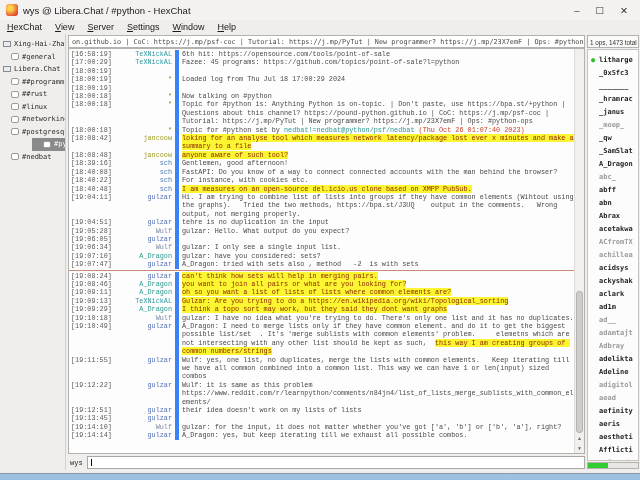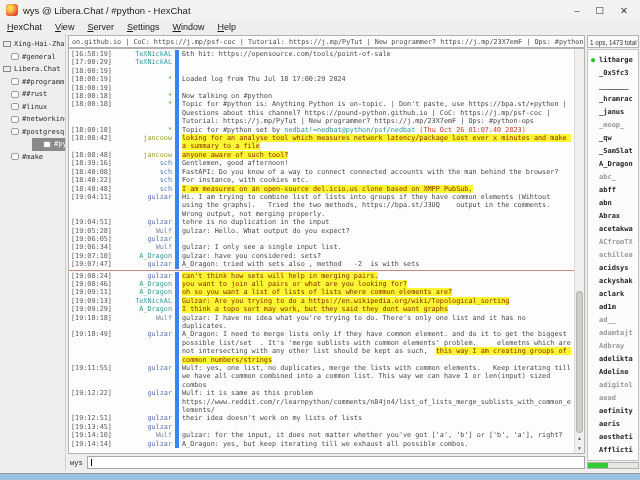--- a/index.html
+++ b/index.html
@@ -46,21 +46,21 @@
   .center { position:absolute; left:66px; right:53px; top:0; bottom:0; }
   .topicbar { position:absolute; top:1px; left:2px; right:2px; height:13px;
     background:#fff; border:1px solid #b5b2ae; padding:2px 3px;
     font:6.8px "DejaVu Sans Mono",monospace; color:#4a4a4a;
     white-space:nowrap; overflow:hidden; }
   .chatwrap { position:absolute; top:14px; left:2px; right:2px; bottom:16px;
     background:#fdfdfd; border:1px solid #b5b2ae; overflow:hidden; }
   .chat { position:absolute; top:0; bottom:0; left:0; right:10px;
     font:6.8px/8.4px "DejaVu Sans Mono",monospace; color:#4a4a4a;
     padding-top:1px; overflow:hidden; }
-  .msg { display:flex; }
+  .msg { display:flex;font-family:Liberation Mono, monospace; }
   .msg .t { flex:none; width:44px; padding-left:2px; color:#5a5a5a; }
   .msg .n { flex:none; width:66px; text-align:right; padding-right:3px;
     border-right:4px solid #3b82f6; }
   .msg .m { flex:1; padding-left:3px; white-space:pre-wrap;
     overflow-wrap:anywhere; }
   .hl { background:#fcf532; color:#8c2b00; }
   .marker { border-top:1px solid #c98a7a; margin:1px 0; }
 
   
   .scrollbar { position:absolute; right:0; top:0; bottom:0; width:10px;
@@ -161,37 +161,38 @@
         <div class="tree-row channel">
           <span class="chan-ico"></span>
           <span>#postgresql</span>
         </div>
         <div class="tree-row channel selected">
           <span class="chan-ico"></span>
           <span>#python</span>
         </div>
         <div class="tree-row channel">
           <span class="chan-ico"></span>
-          <span>#make</span>
+          <span>#nedbat</span>
         </div>
       </div>
 
     <div class="center">
       <div class="topicbar">on.github.io | CoC: https://j.mp/psf-coc | Tutorial: https://j.mp/PyTut | New programmer? https://j.mp/23X7emF | Ops: #python-ops</div>
 
       <div class="chatwrap">
         <div class="chat" id="chat">
             <div class="msg">
               <span class="t">[16:58:19]</span>
               <span class="n" style="color: rgb(43, 154, 160);">TeXNickAL</span>
               <span class="m">6th hit: https://opensource.com/tools/point-of-sale</span>
             </div>
             <div class="msg">
               <span class="t">[17:00:29]</span>
               <span class="n" style="color: rgb(43, 154, 160);">TeXNickAL</span>
+              <span class="m">Fazee: 45 programs: https://github.com/topics/point-of-sale?l=python</span>
             </div>
             <div class="msg">
               <span class="t">[18:00:19]</span>
               <span class="n"></span>
               <span class="m"></span>
             </div>
             <div class="msg">
               <span class="t">[18:00:19]</span>
               <span class="n" style="color: rgb(78, 154, 6);">*</span>
               <span class="m">Loaded log from Thu Jul 18 17:00:29 2024</span>

